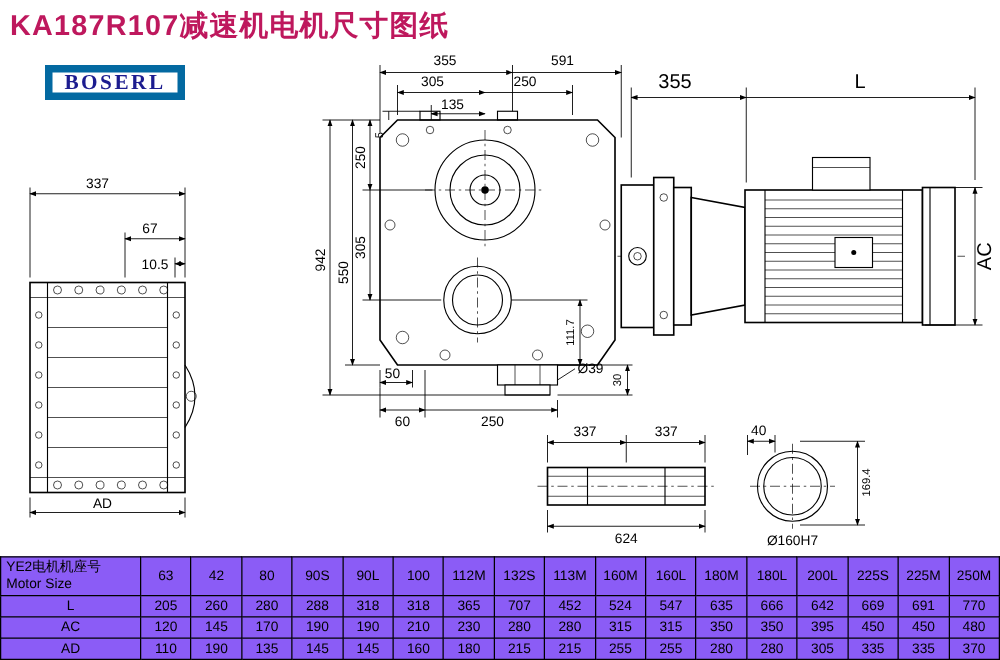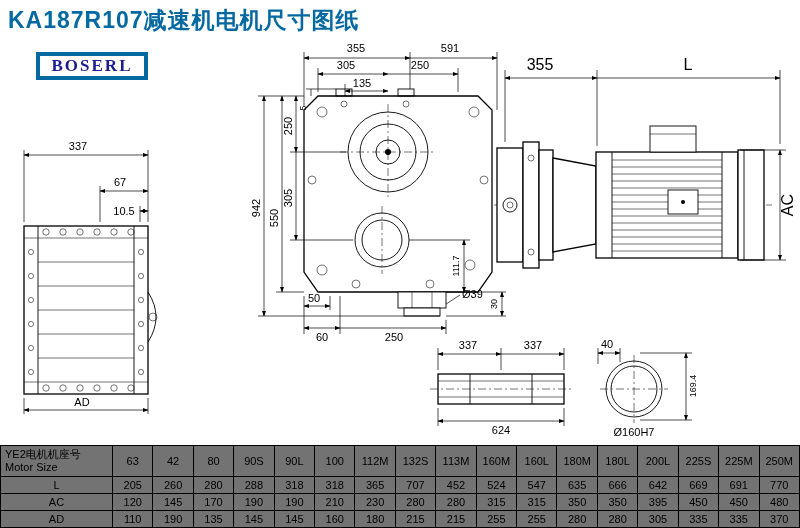--- a/index.html
+++ b/index.html
@@ -3,46 +3,46 @@
 <meta charset="utf-8">
 <style>
   * { margin:0; padding:0; box-sizing:border-box; }
   html,body { background:#fff; }
   body {
     width:800px; height:528px; position:relative; overflow:hidden;
     font-family:"Liberation Sans",sans-serif; color:#000;
   }
   .page-title {
     position:absolute; top:5px; left:8px;
-    font-size:23px; font-weight:bold; letter-spacing:1px; color:#0369a1;
+    font-size:23px; font-weight:bold; letter-spacing:1px; color:#be185d;
   }
   .logo-box {
     position:absolute; top:52px; left:36px; width:112px; height:28px;
-    border:4px solid #0369a1; display:flex; align-items:center; justify-content:center;
+    border:6px solid #0369a1; display:flex; align-items:center; justify-content:center;
     background:#fff;
   }
   .logo-text {
     font-family:"Liberation Serif",serif; font-weight:bold; font-size:17px;
     color:#1c1c8f; letter-spacing:2px;
   }
   svg.drawing { position:absolute; top:0; left:0; }
   svg.drawing text { font-family:"Liberation Sans",sans-serif; fill:#000; stroke:none; }
   text.dim  { font-size:11px; }
   text.dim-sm { font-size:9px; }
   text.dim-lg { font-size:16px; }   
   .of { stroke:#000; stroke-width:1.3; fill:#fff; }   
   .c  { stroke:#000; stroke-width:0.9; fill:none; }   
   .cf { stroke:#000; stroke-width:0.9; fill:#fff; }
   .t  { stroke:#000; stroke-width:0.55; fill:none; }  
   .d  { stroke:#000; stroke-width:0.7; fill:none; }   
   .cl { stroke:#000; stroke-width:0.55; fill:none; stroke-dasharray:8 3 2 3; } 
   table.dims {
     position:absolute; left:0; bottom:0; width:800px;
     border-collapse:collapse; table-layout:fixed; font-size:11px;
-    background:#737373;
+    background:#8b5cf6;
   }
   table.dims th, table.dims td {
     border:1px solid #000; text-align:center; padding:0;
     height:17px; font-weight:normal; color:#000; overflow:hidden; white-space:nowrap;
   }
   table.dims col.label-col { width:112px; }
   table.dims tr.hdr th { height:31px; }
   table.dims th.label-cell { text-align:left; padding-left:4px; line-height:1.2; }
 </style>
 </head>

